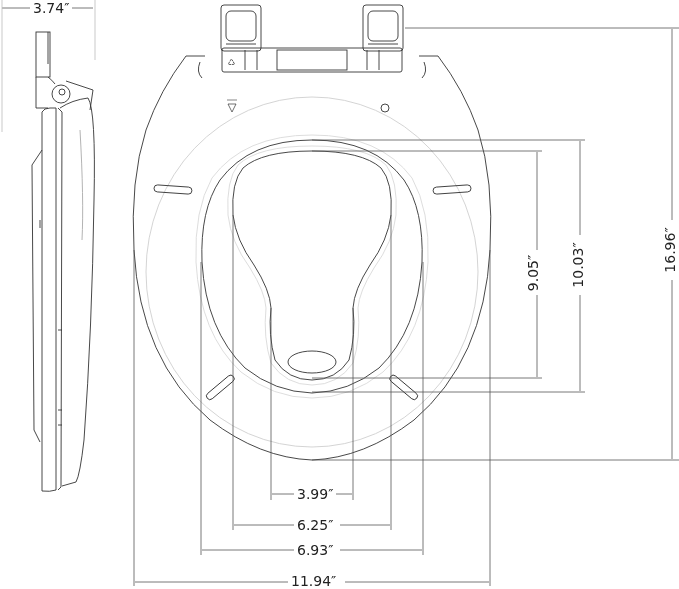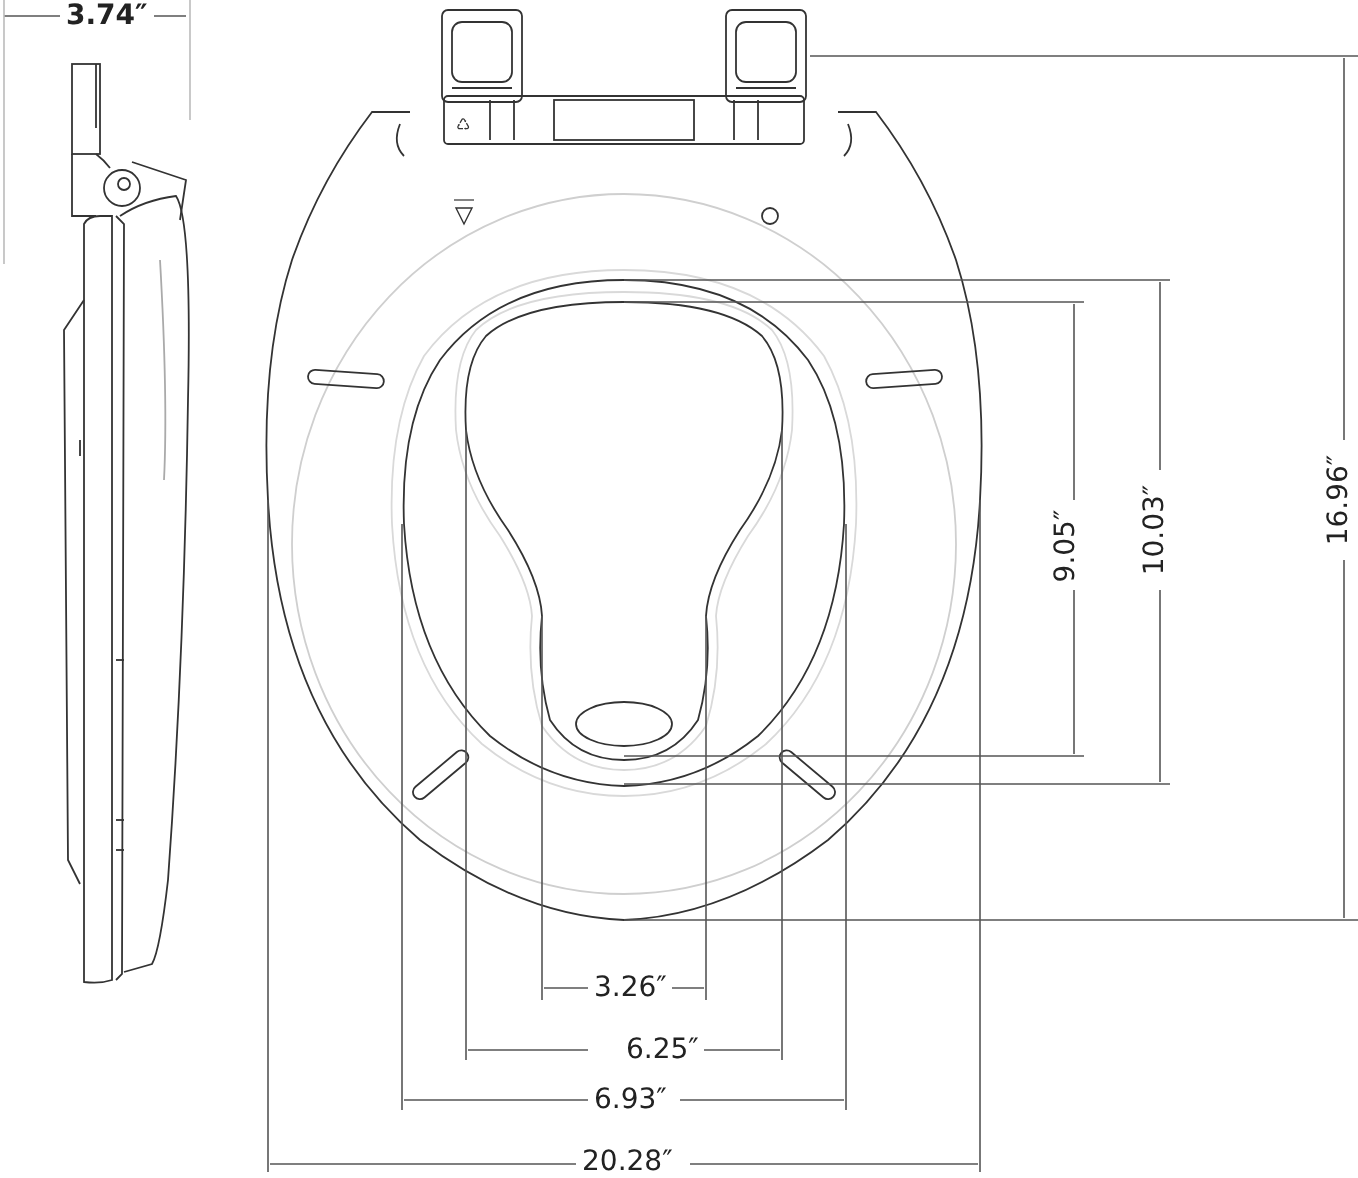--- a/index.html
+++ b/index.html
@@ -130,22 +130,22 @@
 
     <line x1="537" y1="152" x2="537" y2="250"></line>
       <line x1="537" y1="295" x2="537" y2="377"></line>
     <line x1="580" y1="141" x2="580" y2="235"></line>
       <line x1="580" y1="295" x2="580" y2="391"></line>
     <line x1="672" y1="29" x2="672" y2="220"></line>
       <line x1="672" y1="280" x2="672" y2="459"></line>
   </g>
 </svg>
 
-<div class="dim-label" style="left:30px; top:0px;font-weight:bold;">3.74″</div>
+<div class="dim-label" style="left:30px; top:0px;">3.74″</div>
 
-<div class="dim-label" style="left:294px; top:486px;">3.26″</div>
-<div class="dim-label" style="left:310px; top:517px;text-align:right;">6.25″</div>
+<div class="dim-label" style="left:294px; top:486px;">3.99″</div>
+<div class="dim-label" style="left:294px; top:517px;text-align:right;">6.25″</div>
 <div class="dim-label" style="left:294px; top:542px;">6.93″</div>
-<div class="dim-label" style="left:288px; top:573px;">20.28″</div>
+<div class="dim-label" style="left:288px; top:573px;">11.94″</div>
 
 <div class="dim-label vertical" style="left:512px; top:265px;">9.05″</div>
 <div class="dim-label vertical" style="left:552px; top:257px;">10.03″</div>
 <div class="dim-label vertical" style="left:644px; top:242px;">16.96″</div>
 
 </body></html>

